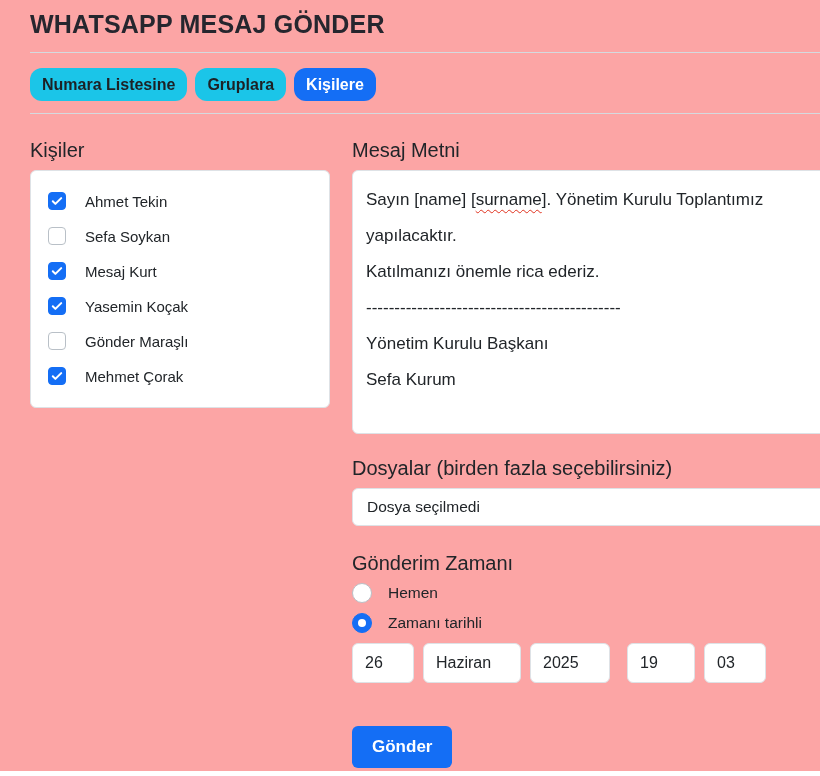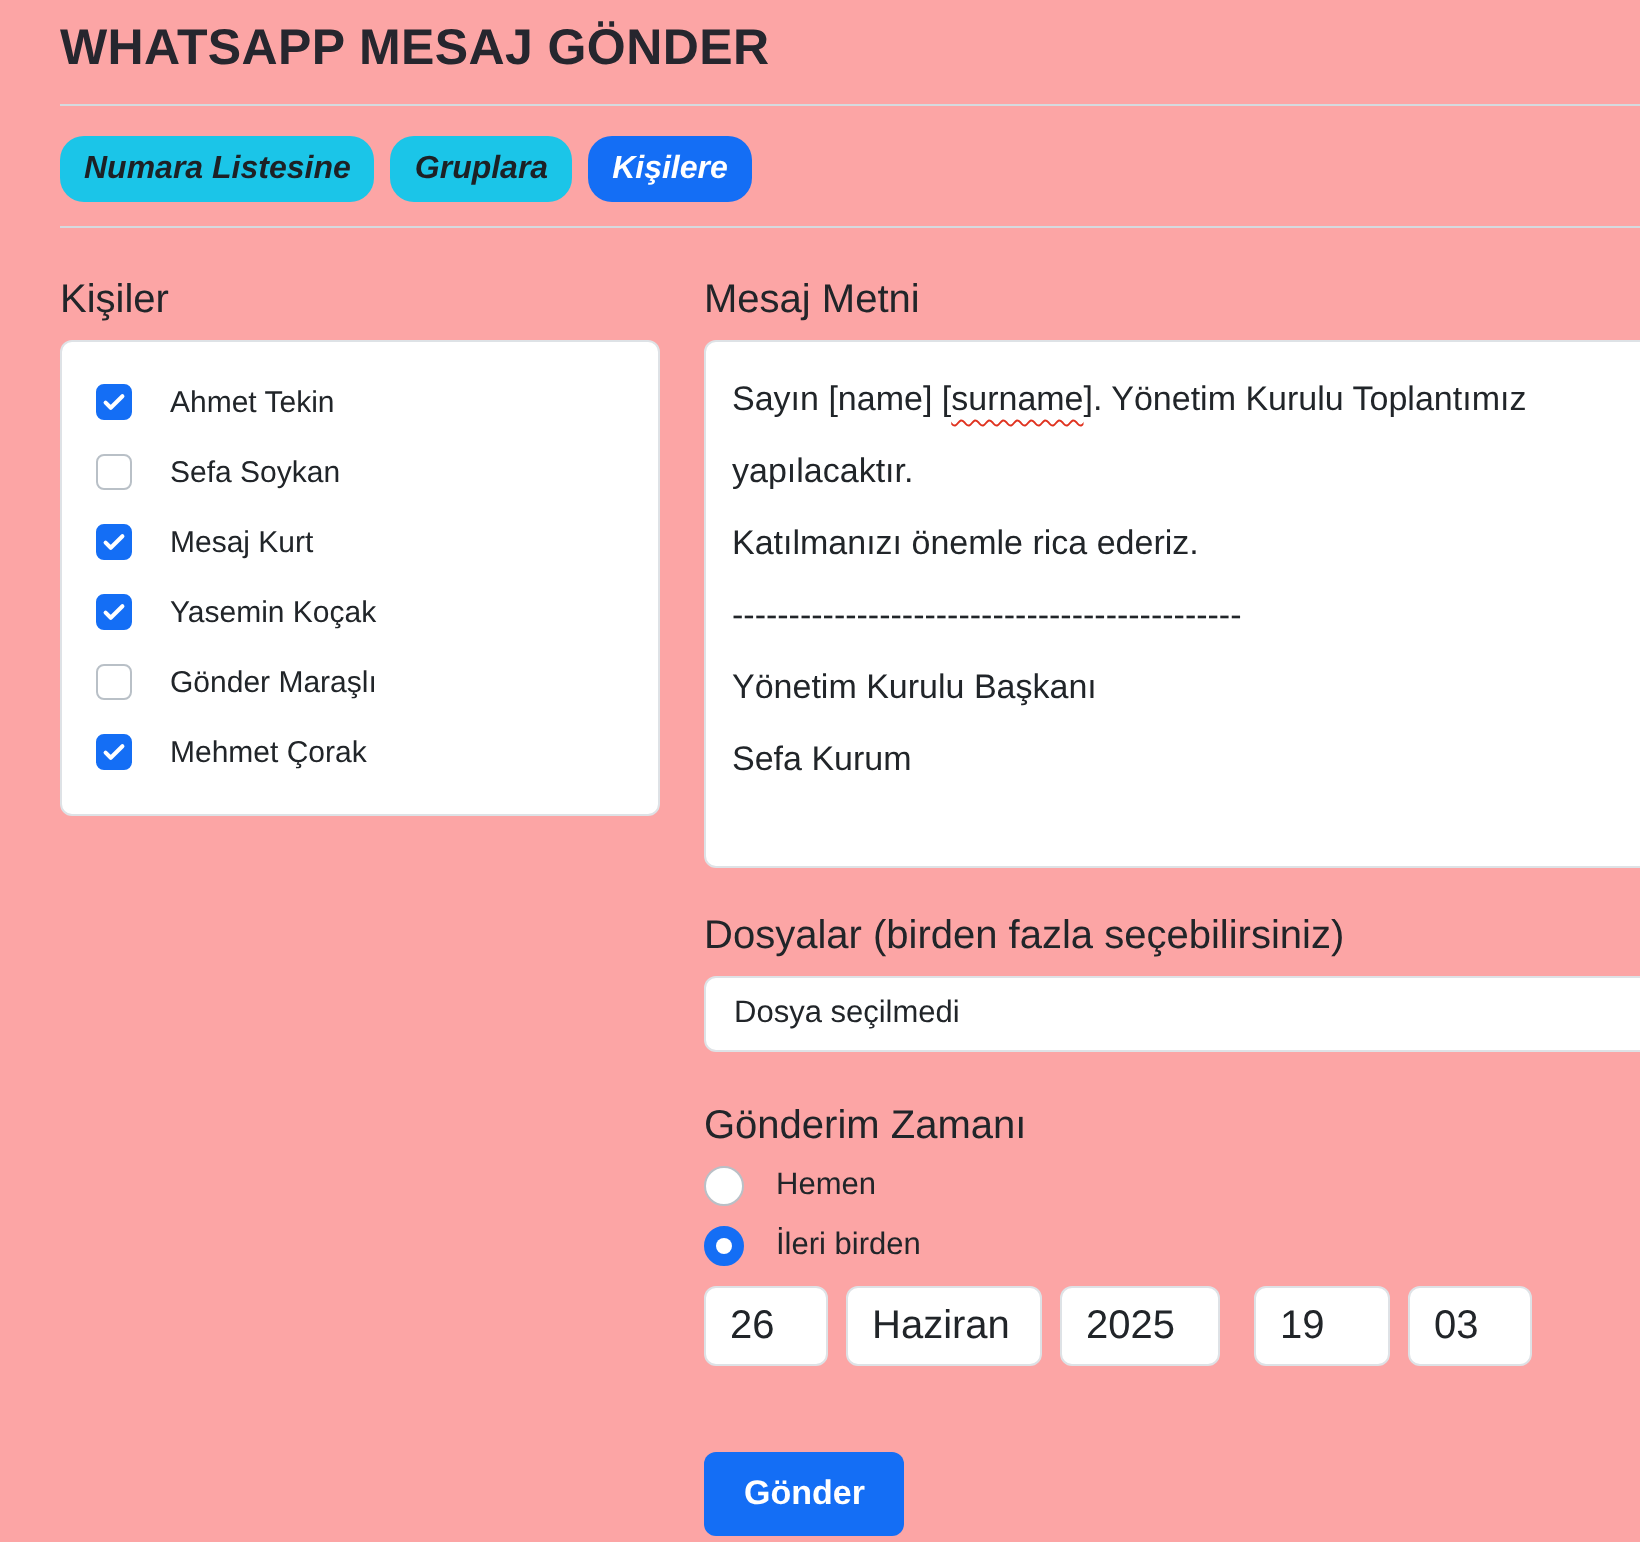--- a/index.html
+++ b/index.html
@@ -27,21 +27,21 @@
     margin-top: 11px;
   }
   .rule.below { margin-top: 12px; }
 
   .tab-row { display: flex; gap: 8px; margin-top: 15px; }
   .tab {
     border: none; cursor: pointer;
     height: 33px; padding: 0 12px;
     border-radius: 12px;
     font-family: "Liberation Sans", sans-serif;
-    font-size: 16px; font-weight: 600; font-style: italic;
+    font-size: 16px; font-weight: 600;
   }
   .btn-cyan { background: #1bc5e8; color: #1d2125; }
   .btn-primary { background: #146ef5; color: #ffffff; }
 
   .main { display: flex; margin-top: 25px; }
   .col-left { width: 300px; flex: none; }
   .col-right { width: 660px; flex: none; margin-left: 22px; }
 
   h2.section-heading {
     font-size: 20px; line-height: 22px;
@@ -133,21 +133,21 @@
   .radio-label { margin-left: 16px; font-size: 15.5px; color: #212529; }
 
   .date-row { display: flex; margin-top: 6px; }
   .di {
     height: 40px;
     border: 1px solid #dee2e6;
     border-radius: 6px;
     background: #fff;
     padding: 0 12px;
     font-family: "Liberation Sans", sans-serif;
-    font-size: 20px; color: #212529;
+    font-size: 16px; color: #212529;
     margin-right: 9px;
   }
   .w-day { width: 62px; }
   .w-month { width: 98px; }
   .w-year { width: 80px; }
   .w-hour { width: 68px; margin-left: 8px; }
   .w-min { width: 62px; }
 
   .send {
     margin-top: 43px;
@@ -242,21 +242,21 @@
         </div>
 
         <h2 class="section-heading schedule-heading">Gönderim Zamanı</h2>
 
         <div class="radio-row">
           <span class="radio"></span>
           <span class="radio-label">Hemen</span>
         </div>
         <div class="radio-row">
           <span class="radio selected"></span>
-          <span class="radio-label">İleri birden</span>
+          <span class="radio-label">Zamanı tarihli</span>
         </div>
 
         <div class="date-row">
           <input class="di w-day" value="26" style="">
           <input class="di w-month" value="Haziran" style="">
           <input class="di w-year" value="2025" style="">
           <input class="di w-hour" value="19" style="">
           <input class="di w-min" value="03" style="">
         </div>
 

